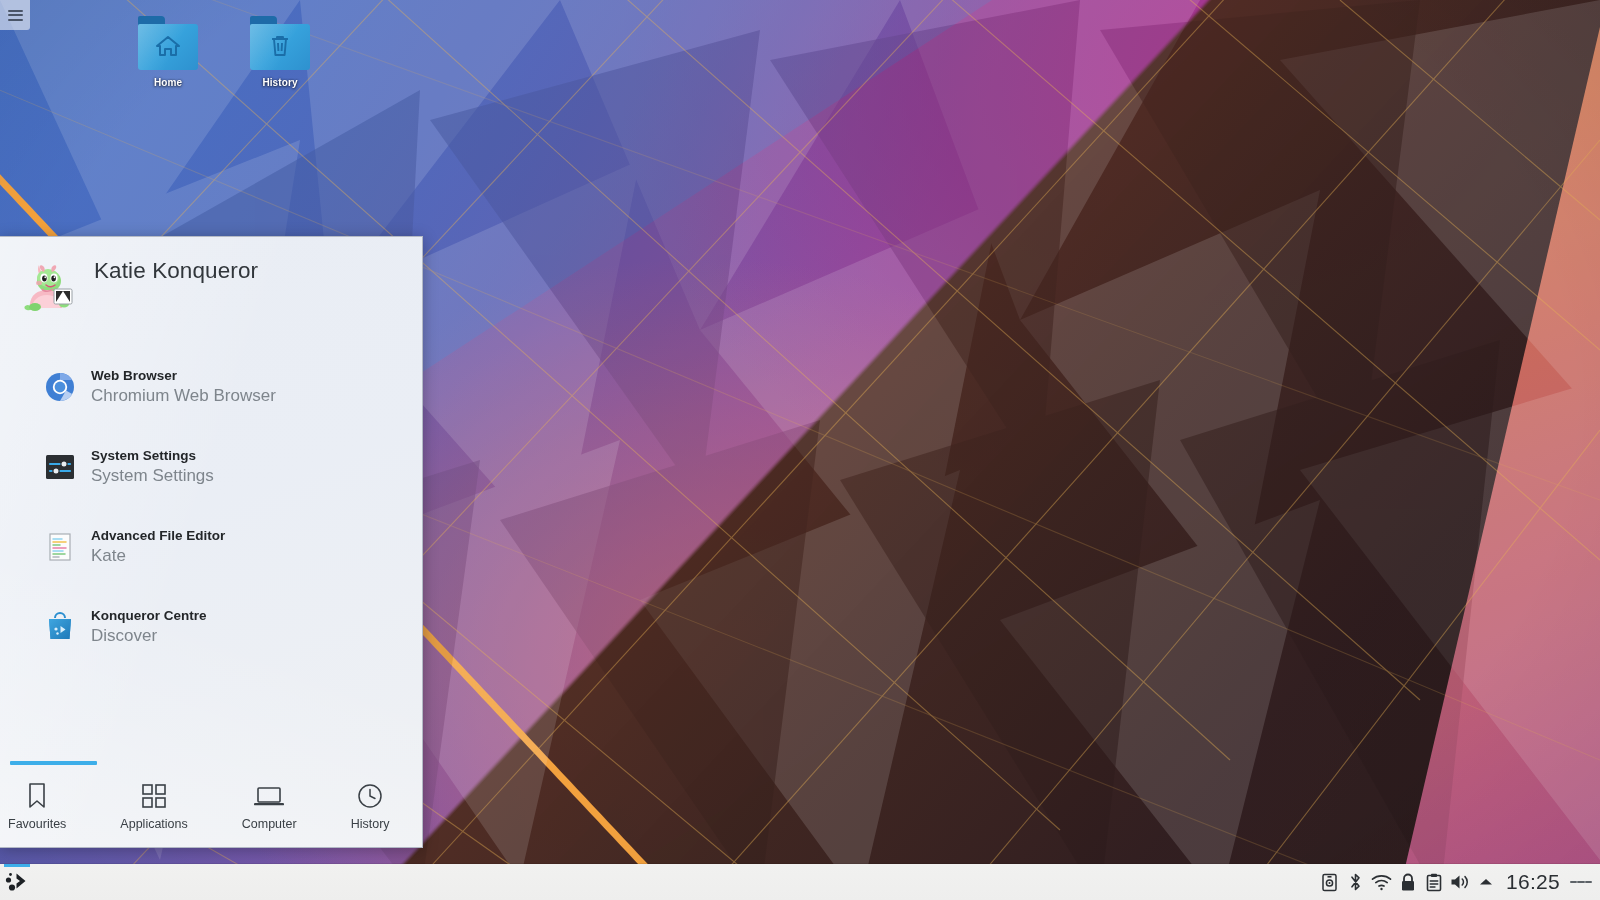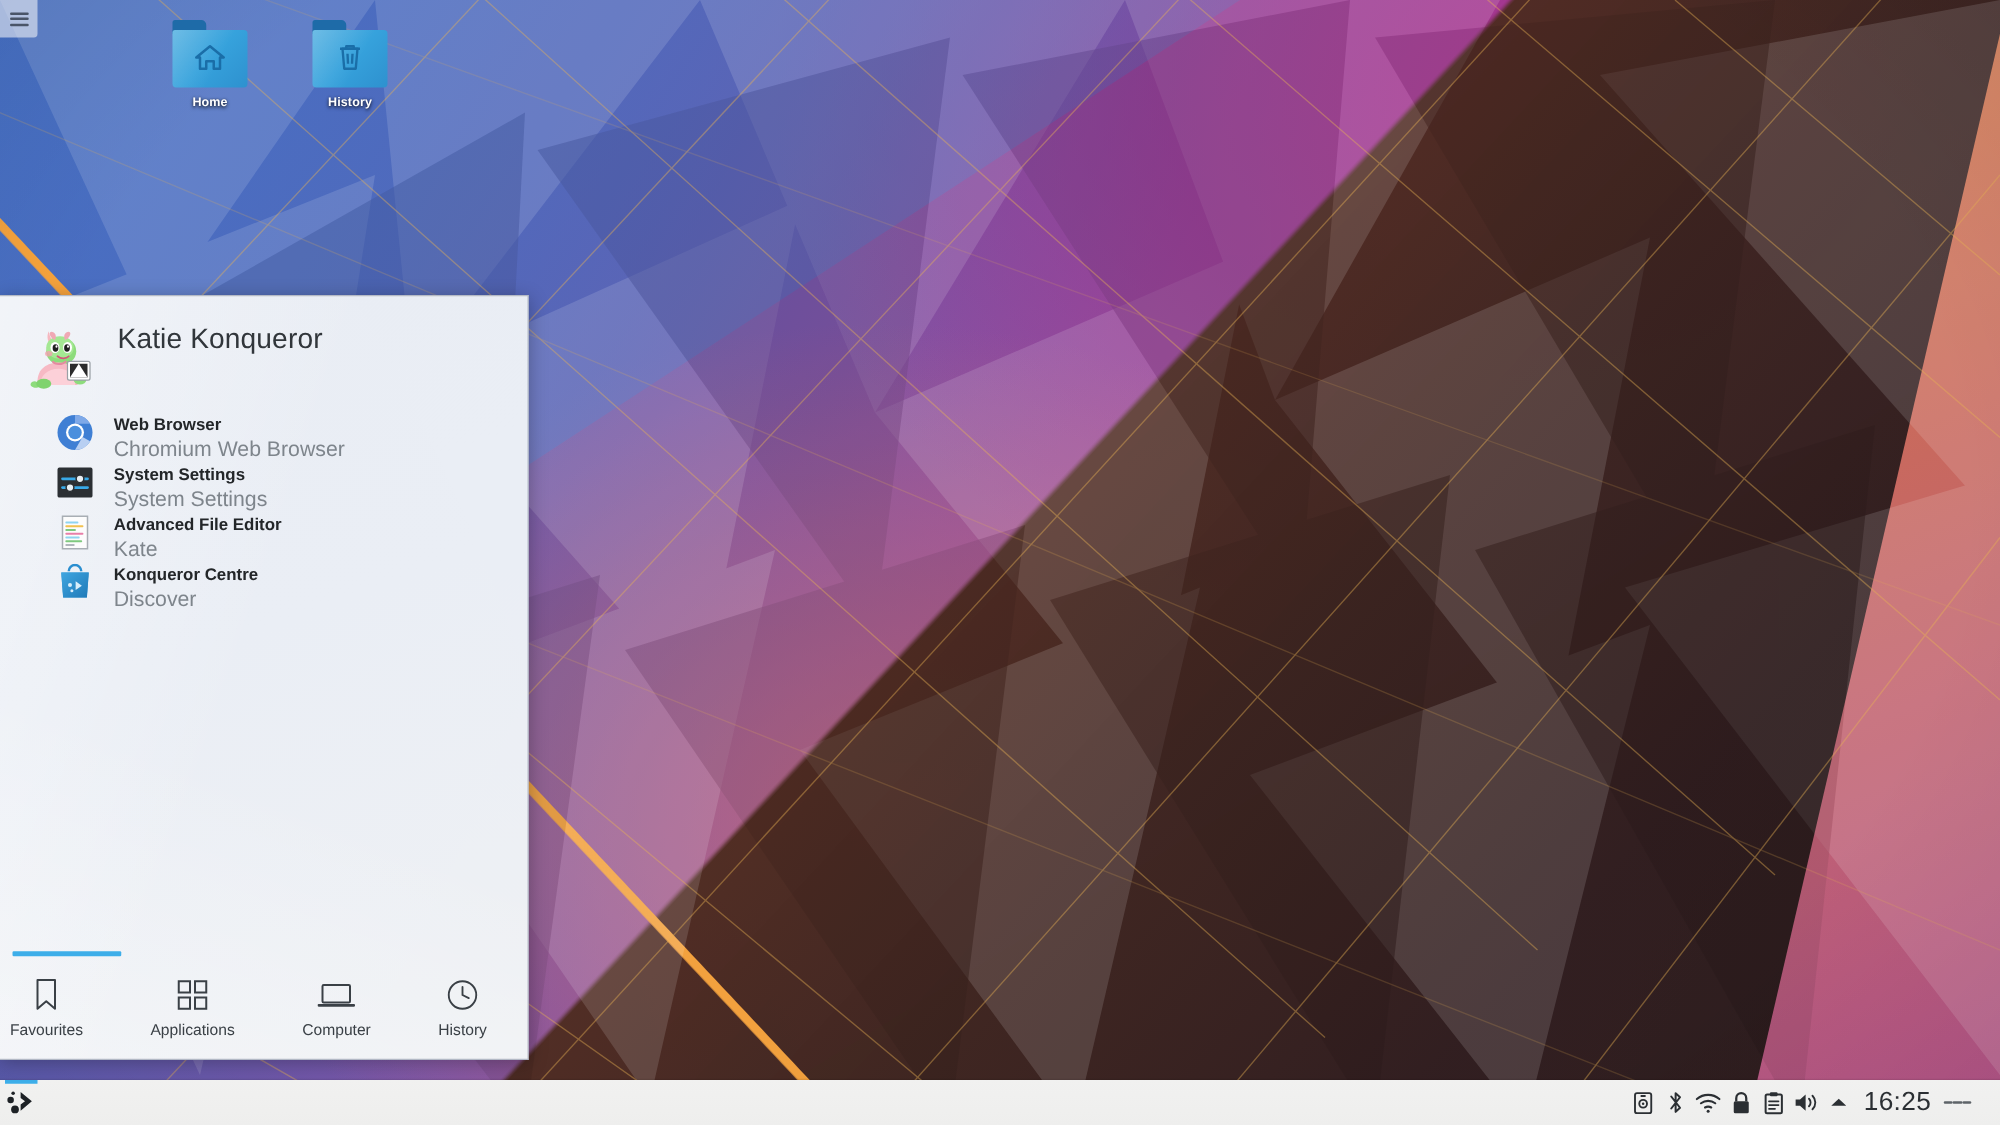--- a/index.html
+++ b/index.html
@@ -186,22 +186,22 @@
     font-size: 22.5px; color: #31363b; font-weight: 400;
     letter-spacing: 0.1px; line-height: 1.1;
   }
   .ko-search {
     margin-top: 18px; font-size: 14.5px; color: #8a9096;
     cursor: text; padding-right: 18px;
   }
 
   .ko-list { margin-top: 14px; position: relative; z-index: 2; }
   .ko-item {
-    display: flex; 
-    padding: 4px 12px 4px 45px; height: 40px; cursor: pointer;
+    display: flex; align-items: center;
+    padding: 4px 12px 4px 45px; height: 40px; cursor: pointer; margin-top: 40px;
   }
   .ko-ico { width: 30px; height: 30px; flex: none; position: relative; }
   .ko-txt { margin-left: 16px; }
   .ko-name { font-size: 13.5px; color: #232629; font-weight: 600; line-height: 1.28; }
   .ko-sub  { font-size: 17px; color: #7e858c; line-height: 1.3; margin-top: 1px; }
 
   .ko-spacer { flex: 1; }
 
   .ko-tabs {
     position: relative; z-index: 2;
@@ -231,21 +231,21 @@
     display: flex; align-items: center;
     box-shadow: 0 -1px 0 rgba(0,0,0,0.08);
   }
   #launcher {
     width: 34px; height: 36px; position: relative;
     display: flex; align-items: center; justify-content: center; cursor: pointer;
   }
   #launcher .lmark {
     position: absolute; top: 0; left: 4px; width: 26px; height: 3px; background: #3daee9;
   }
-  .tray { margin-left: auto; display: flex; align-items: center; padding-right: 23px; }
+  .tray { margin-left: auto; display: flex; align-items: center; padding-right: 8px; }
   .tray-ico {
     width: 26px; height: 36px; display: flex; align-items: center; justify-content: center;
     cursor: pointer;
   }
   .tray-ico svg { display: block; }
   .clock {
     font-size: 21px; color: #2b2f33; margin: 0 10px 0 7px;
     letter-spacing: 0.3px; cursor: pointer; font-weight: 400;
   }
   .tray-burger { width: 22px; height: 36px; display:flex; align-items:center; justify-content:center; cursor:pointer;}

